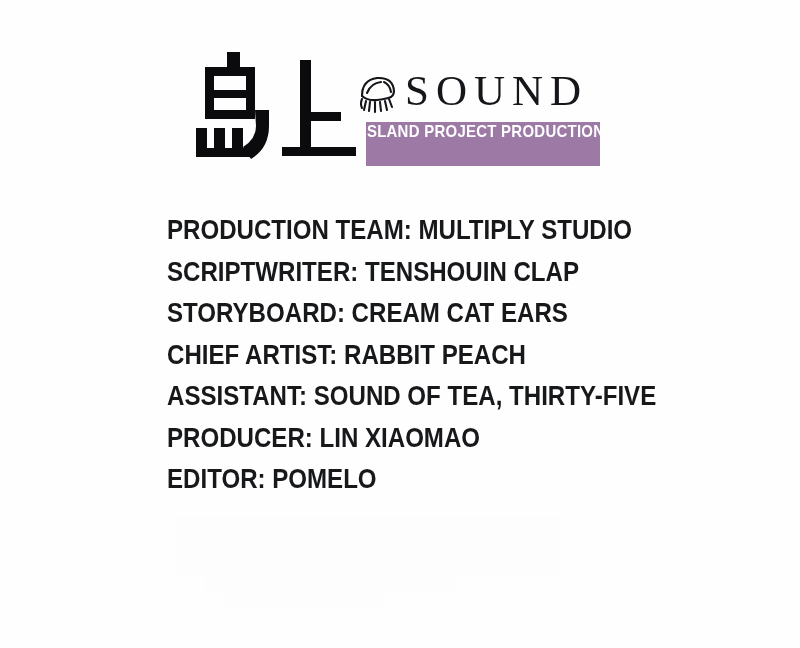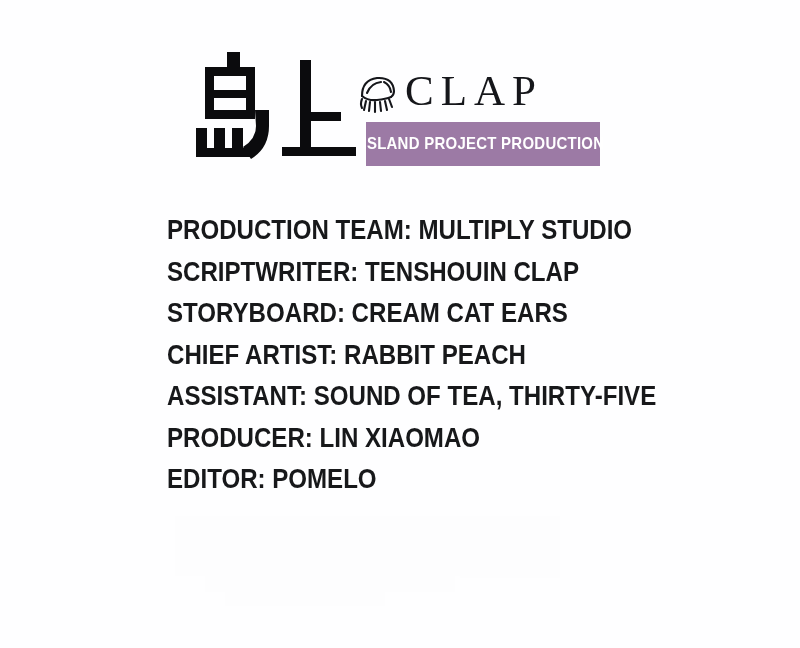--- a/index.html
+++ b/index.html
@@ -93,21 +93,21 @@
   .jelly-slot svg { display: block; }
 
   .banner {
     position: absolute;
     left: 170px;
     top: 70px;
     width: 234px;
     height: 44px;
     background: #9c7aa5;
     display: flex;
-    align-items: center;
+    align-items: flex-start;
     justify-content: center;
   }
   .banner-text {
     color: #ffffff;
     font-family: "Liberation Sans Narrow", "Liberation Sans", sans-serif;
     font-weight: bold;
     font-size: 17px;
     letter-spacing: 0.3px;
     transform: scaleX(0.88);
     transform-origin: center center;
@@ -190,21 +190,21 @@
 
     <path d="M8 29 L6 38"></path>
     <path d="M12 30 L11 39"></path>
     <path d="M17 30 L17 40"></path>
     <path d="M22 30 L23 39"></path>
     <path d="M27 29 L29 38"></path>
     <path d="M31 27 L34 35"></path>
 
     <path d="M4 27 Q2 32 4 36"></path>
   </g>
-</svg></span><span class="wordmark-post">CLAP</span>
+</svg></span><span class="wordmark-post">SOUND</span>
       </span>
     </div>
 
     <div class="banner">
       <span class="banner-text">ISLAND PROJECT PRODUCTION</span>
     </div>
   </div>
 
   <div class="credits">
     <div class="credit-line">PRODUCTION TEAM: MULTIPLY STUDIO</div>

